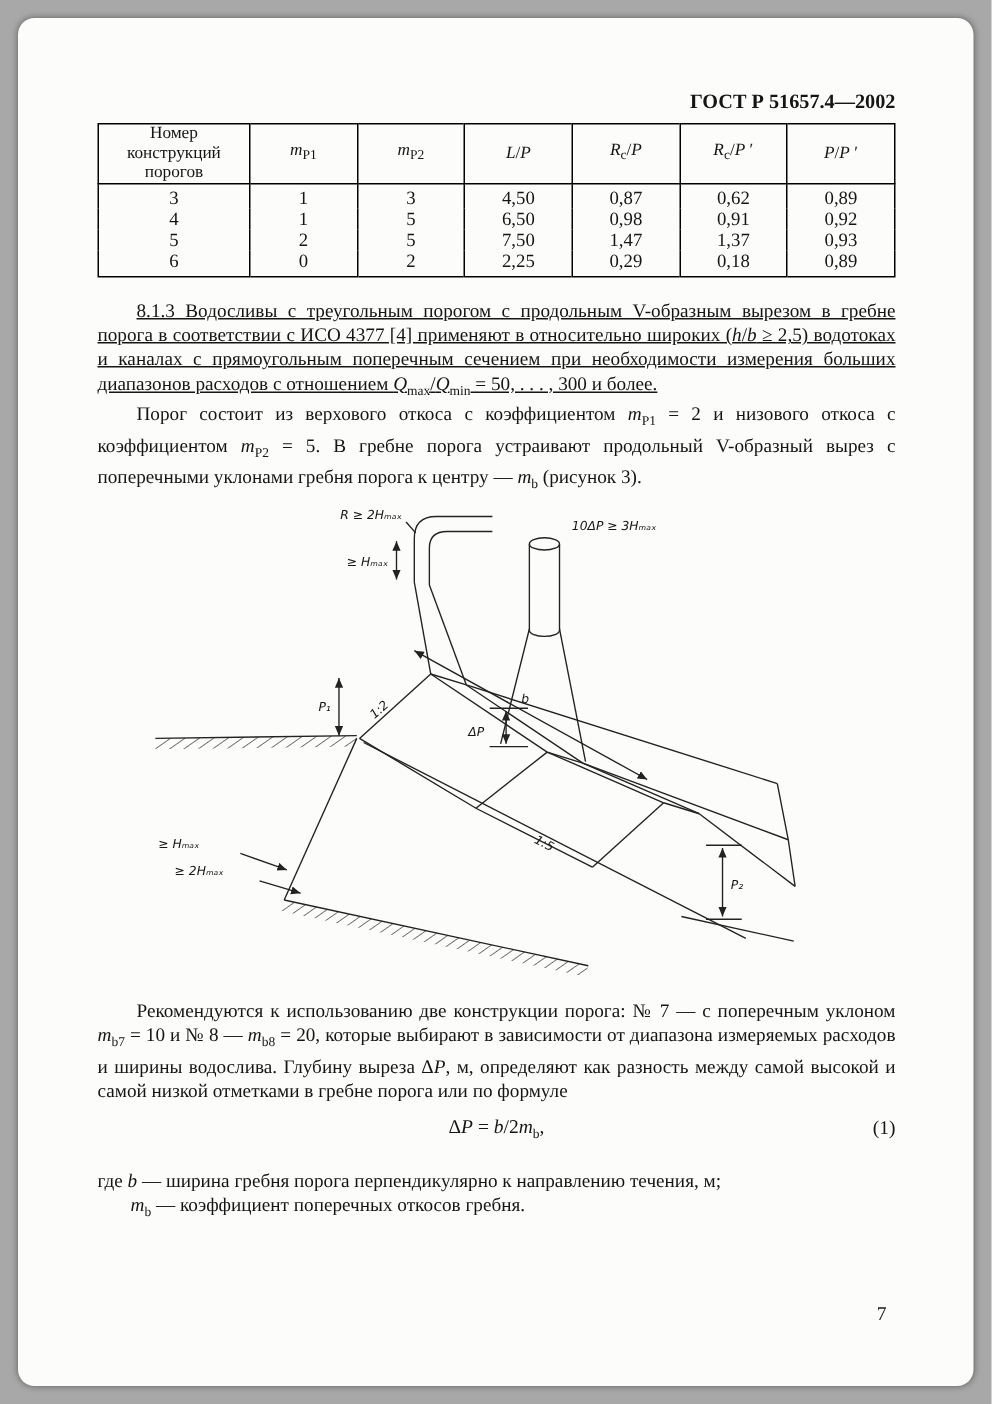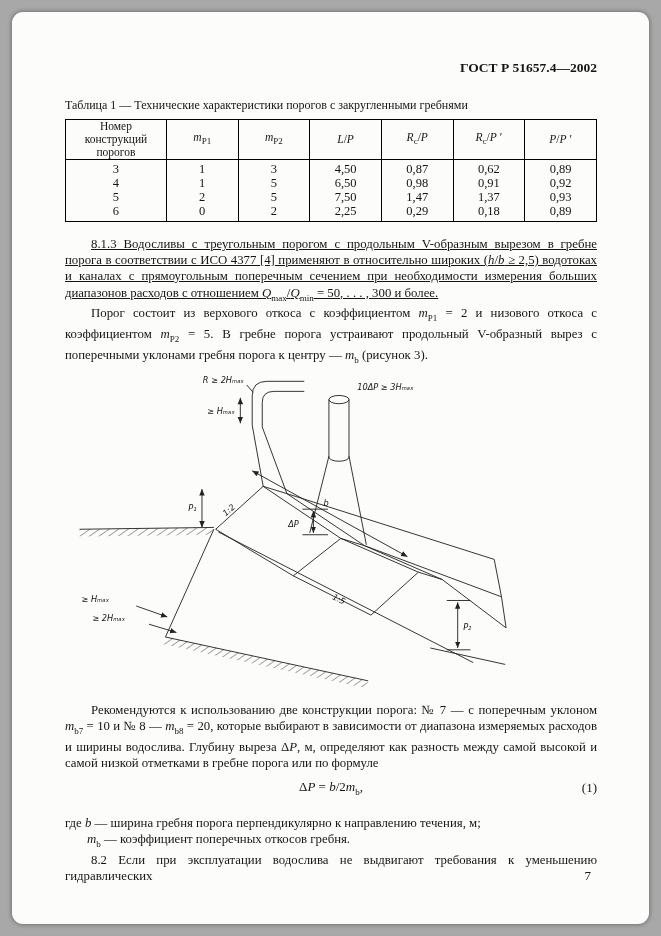--- a/index.html
+++ b/index.html
@@ -56,21 +56,21 @@
   table.spec tbody tr:last-child td { padding-bottom: 3px; }
   .para {
     font-size: 12.8px;
     line-height: 16.2px;
     text-align: justify;
     text-indent: 26px;
   }
   .mt14 { margin-top: 14px; text-decoration: underline; }
   .where { text-indent: 0; }
   .where2 { padding-left: 22px; text-indent: 0; }
-  .figure { margin-top: 4px; text-align: left; }
+  .figure { margin-top: 4px; text-align: center; }
   .fig-caption { font-size: 12px; margin-top: 3px; }
   .formula {
     display: grid;
     grid-template-columns: 1fr auto 1fr;
     align-items: center;
     font-size: 13px;
     margin: 8px 0 18px 0;
     gap: 14px;
   }
   .f-expr { grid-column: 2; }
@@ -89,21 +89,20 @@
   }
   svg { display: inline-block; }
 </style>
 </head>
 <body>
 
 <div class="page">
 
   <div class="doc-header">ГОСТ Р 51657.4—2002</div>
 
-  <div class="table-caption">Таблица 1 — Технические характеристики порогов с закругленными гребнями</div>
 
   <table class="spec">
     <colgroup>
       <col style="width:19%">
         <col style="width:13.5%">
         <col style="width:13.5%">
         <col style="width:13.5%">
         <col style="width:13.5%">
         <col style="width:13.5%">
         <col style="width:13.5%">
@@ -247,16 +246,15 @@
 
   <p class="para" style="margin-top:6px">Рекомендуются к использованию две конструкции порога: № 7 — с поперечным уклоном <i>m</i><sub>b7</sub> = 10 и № 8 — <i>m</i><sub>b8</sub> = 20, которые выбирают в зависимости от диапазона измеряемых расходов и ширины водослива. Глубину выреза Δ<i>P</i>, м, определяют как разность между самой высокой и самой низкой отметками в гребне порога или по формуле</p>
 
   <div class="formula">
     <span class="f-expr">Δ<i>P</i> = <i>b</i>/2<i>m</i><sub>b</sub>,</span>
     <span class="f-num">(1)</span>
   </div>
 
   <p class="para where">где <i>b</i> — ширина гребня порога перпендикулярно к направлению течения,  м;</p>
   <p class="para where2"><i>m</i><sub>b</sub> — коэффициент поперечных откосов гребня.</p>
-  <p class="para">8.2 Если при эксплуатации водослива не выдвигают требования к уменьшению гидравлических</p>
 
   <div class="page-number">7</div>
 </div>
 
 </body></html>

